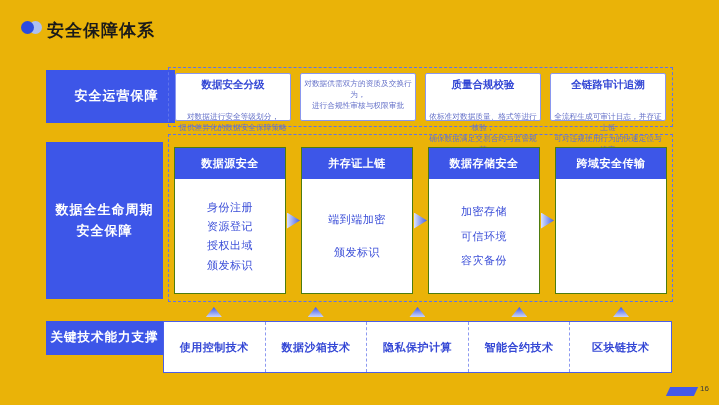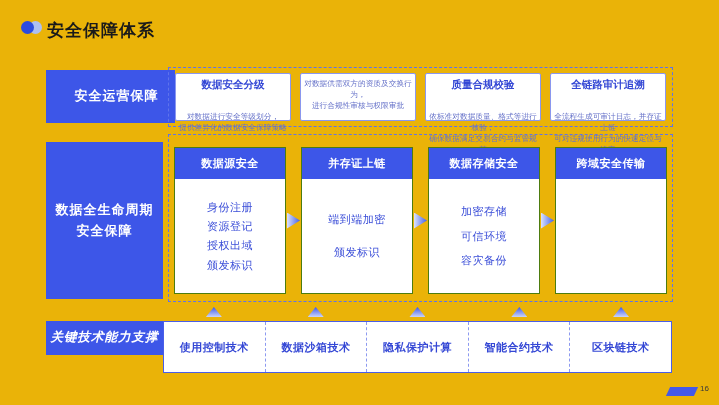--- a/index.html
+++ b/index.html
@@ -74,21 +74,21 @@
     position:absolute;left:163px;top:305px;width:509px;height:12px;
     display:flex;
   }
   .up-arrow-cell{flex:1;display:flex;align-items:flex-end;justify-content:center;}
   .up-arrow{
     width:16px;height:10px;
     background:linear-gradient(to top,#CBD5F9,#3D56E8);
     clip-path:polygon(50% 0,0 100%,100% 100%);
   }
   
-  .tech-label{left:46px;top:321px;width:117px;height:34px;font-size:12.5px;font-style:italic;}
+  .tech-label{left:46px;top:321px;width:117px;height:34px;font-size:12.5px;}
   .tech-body{
     position:absolute;left:163px;top:321px;width:509px;height:52px;
     border:1.5px solid #4A5EE8;box-sizing:border-box;background:#fff;
     display:flex;
   }
   .tech-item{
     flex:1;display:flex;align-items:center;justify-content:center;
     font-size:11px;font-weight:bold;color:#3447D5;letter-spacing:.5px;
   }
   .tech-item:not(:last-child){border-right:1px dashed #8C99F0;}

